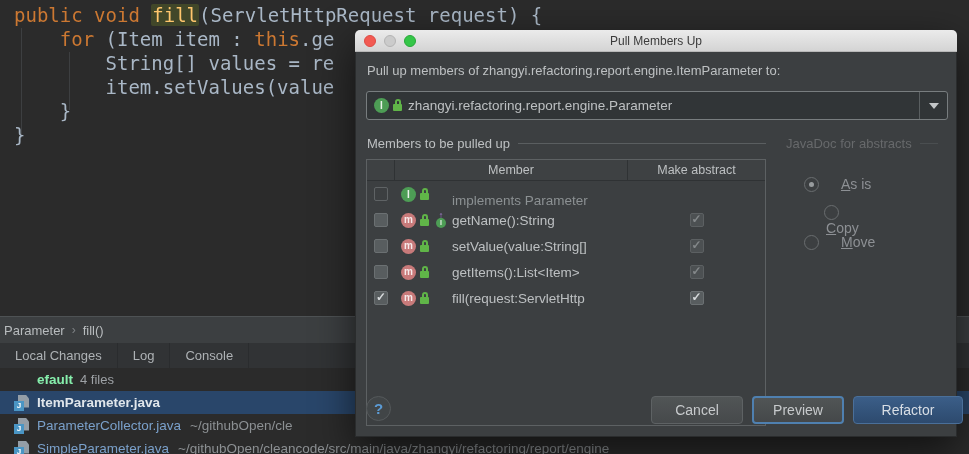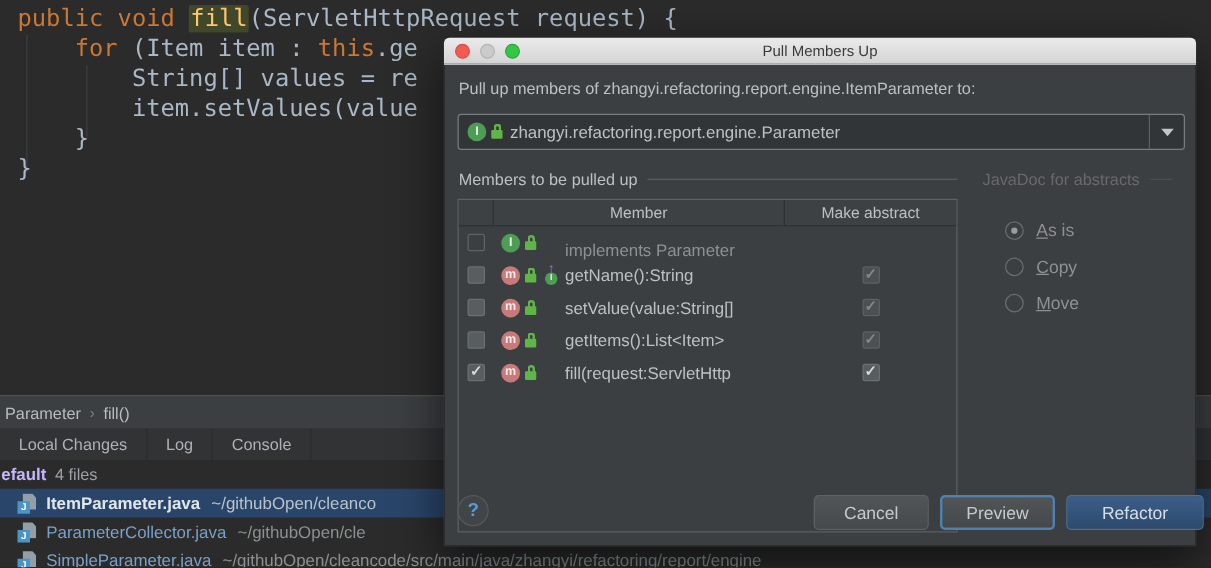--- a/index.html
+++ b/index.html
@@ -32,21 +32,21 @@
   #tab-bar {
     position:absolute; left:0; top:343px; width:100%; height:25px;
     background:#313335; display:flex; align-items:stretch;
   }
   .tab {
     color:#aeb2b5; font-size:13px; padding:0 15px; display:flex; align-items:center;
     border-right:1px solid #2a2c2e;
   }
   #list-panel { position:absolute; left:0; top:368px; width:100%; height:86px; background:#2b2b2b; }
   #changelist-row { height:23px; display:flex; align-items:center; padding-left:1px; font-size:13px; }
-  #changelist-row b { color:#c4b5fd; font-size:13.5px; }
+  #changelist-row b { color:#86efac; font-size:13.5px;padding-left:36px; }
   #changelist-row span.count { color:#9da1a5; margin-left:7px; }
   .file-row { height:23px; display:flex; align-items:center; padding-left:14px; font-size:13.5px; }
   .file-row.sel { background:#29466a; }
   .file-row .fname { color:#7aa0ca; margin-left:7px; }
   .file-row.sel .fname { color:#e0e6eb;font-weight:bold; }
   .file-row .fpath { color:#8c9093; margin-left:9px; }
   .file-row.sel .fpath { color:#b9c2cb; }
   
   .java-icon { position:relative; width:16px; height:16px; flex:0 0 16px; }
   .java-icon .page {
@@ -138,21 +138,21 @@
   .cb.disabled { border:1px solid #5f6365; background:transparent; }
   .cb.off { background:#585d5f; border:1px solid #6b7072; }
   .cb.on { background:#585d5f; border:1px solid #6b7072; }
   .cb.on::after { content:"✓"; position:absolute; left:1px; top:-2px; color:#d7dadc; font-size:12px; font-weight:bold; }
   .cb.dim { background:#4c5052; border:1px solid #5c6062; }
   .cb.dim::after { content:"✓"; position:absolute; left:1px; top:-2px; color:#84888a; font-size:12px; font-weight:bold; }
 
   .radio-row { position:absolute; display:flex; align-items:center; }
   .radio { width:15px; height:15px; border-radius:50%; border:1px solid #696d6f; position:relative; flex:0 0 15px; }
   .radio.sel::after { content:""; position:absolute; left:4px; top:4px; width:5px; height:5px; border-radius:50%; background:#989c9e; }
-  .radio-label { color:#8d9094; font-size:14px; margin-left:10px; }
+  .radio-label { color:#8d9094; font-size:14px; margin-left:22px; }
   .radio-label u { text-decoration:underline; }
 
   #help-btn {
     position:absolute; left:10px; top:344px; width:25px; height:25px; border-radius:50%;
     background:#414547; border:1px solid #55595b; color:#5b9bd5;
     font-size:15px; font-weight:bold; display:flex; align-items:center; justify-content:center;
   }
   .btn {
     position:absolute; top:344px; height:28px; border-radius:4px;
     display:flex; align-items:center; justify-content:center;
@@ -191,21 +191,20 @@
       <b>efault</b>
       <span class="count">4 files</span>
     </div>
     <div id="file-rows">
         <div class="file-row sel">
           <div class="java-icon">
             <div class="page"></div>
             <div class="jbox">J</div>
           </div>
           <span class="fname">ItemParameter.java</span>
-          <span class="fpath">~/githubOpen/cleanco</span>
         </div>
         <div class="file-row">
           <div class="java-icon">
             <div class="page"></div>
             <div class="jbox">J</div>
           </div>
           <span class="fname">ParameterCollector.java</span>
           <span class="fpath">~/githubOpen/cle</span>
         </div>
         <div class="file-row">
@@ -346,21 +345,21 @@
               </div>
             </div>
           </div>
       </div>
 
       <div id="radio-group">
           <div class="radio-row" style="left: 448px; top: 124px;">
             <div class="radio sel"></div>
             <span class="radio-label"><u>A</u>s is</span>
           </div>
-          <div class="radio-row" style="left: 448px; top: 153px;">
+          <div class="radio-row" style="left: 448px; top: 153px; flex-direction: column;">
             <div class="radio"></div>
             <span class="radio-label"><u>C</u>opy</span>
           </div>
           <div class="radio-row" style="left: 448px; top: 182px;">
             <div class="radio"></div>
             <span class="radio-label"><u>M</u>ove</span>
           </div>
         </div>
 
       <div id="help-btn">?</div>

